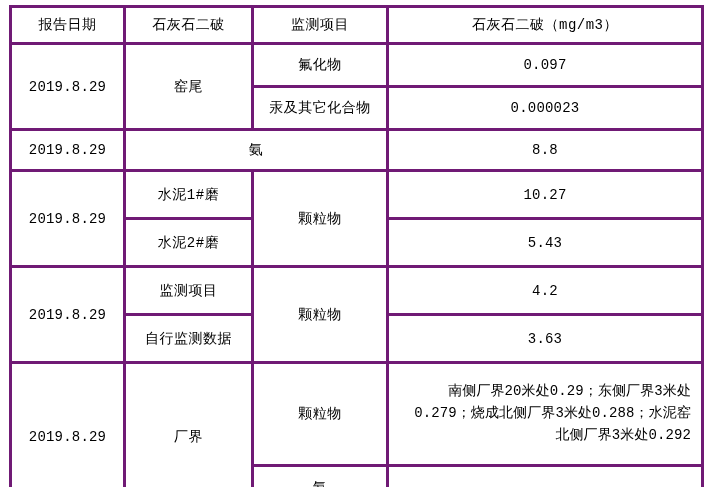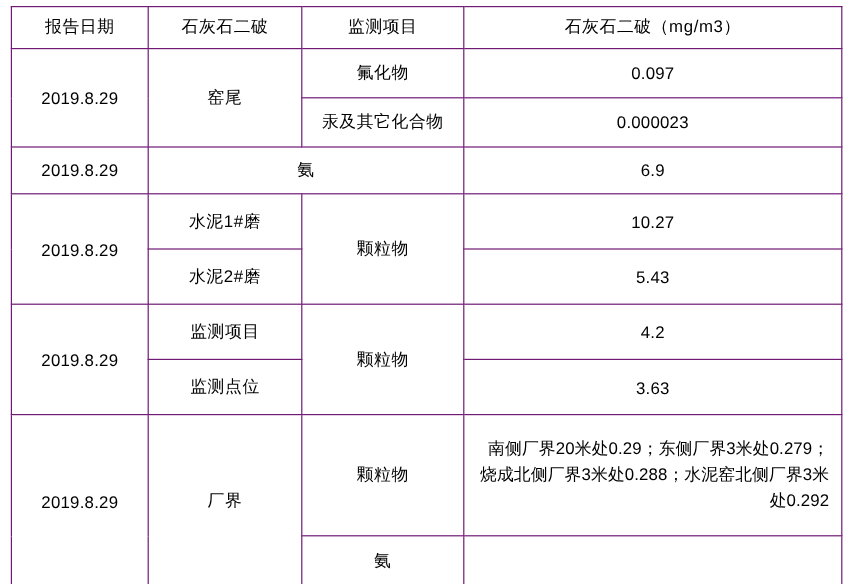--- a/index.html
+++ b/index.html
@@ -19,27 +19,27 @@
     height: 487px;
     box-sizing: border-box;
   }
   table.report {
     border-collapse: collapse;
     table-layout: fixed;
     width: 692px;
     margin: 5px 0 0 9px;
   }
   table.report td, table.report th {
-    border: 1px solid #701a75;
+    border: 3px solid #701a75;
     padding: 0;
     text-align: center;
     vertical-align: middle;
     font-weight: normal;
     font-size: 14px;
-    font-family: Liberation Sans, sans-serif;
+    font-family: Liberation Mono, monospace;
   }
   .col-date { width: 114px; }
   .col-point { width: 128px; }
   .col-item { width: 135px; }
   .col-value { width: 315px; }
 
   .hdr td {
     height: 34px;
     font-size: 14.5px;
     letter-spacing: 0.5px;
@@ -102,42 +102,42 @@
         <td class="cell-value">0.097</td>
       </tr>
       <tr class="r-h40">
         <td class="cell-item">汞及其它化合物</td>
         <td class="cell-value">0.000023</td>
       </tr>
 
       <tr class="r-h38">
         <td class="cell-date">2019.8.29</td>
         <td class="cell-item" colspan="2">氨</td>
-        <td class="cell-value">6.9</td>
+        <td class="cell-value">8.8</td>
       </tr>
 
       <tr class="r-h45">
         <td class="cell-date" rowspan="2">2019.8.29</td>
         <td class="cell-point">水泥1#磨</td>
         <td class="cell-item" rowspan="2">颗粒物</td>
         <td class="cell-value">10.27</td>
       </tr>
       <tr class="r-h45">
         <td class="cell-point">水泥2#磨</td>
         <td class="cell-value">5.43</td>
       </tr>
 
       <tr class="r-h45">
         <td class="cell-date" rowspan="2">2019.8.29</td>
         <td class="cell-point">监测项目</td>
         <td class="cell-item" rowspan="2">颗粒物</td>
         <td class="cell-value">4.2</td>
       </tr>
       <tr class="r-h45">
-        <td class="cell-point">监测点位</td>
+        <td class="cell-point">自行监测数据</td>
         <td class="cell-value">3.63</td>
       </tr>
 
       <tr class="r-h100">
         <td class="cell-date" rowspan="2">2019.8.29</td>
         <td class="cell-point" rowspan="2">厂界</td>
         <td class="cell-item">颗粒物</td>
         <td>
             <span class="value-para">南侧厂界20米处0.29；东侧厂界3米处0.279；烧成北侧厂界3米处0.288；水泥窑北侧厂界3米处0.292</span>
           </td>

